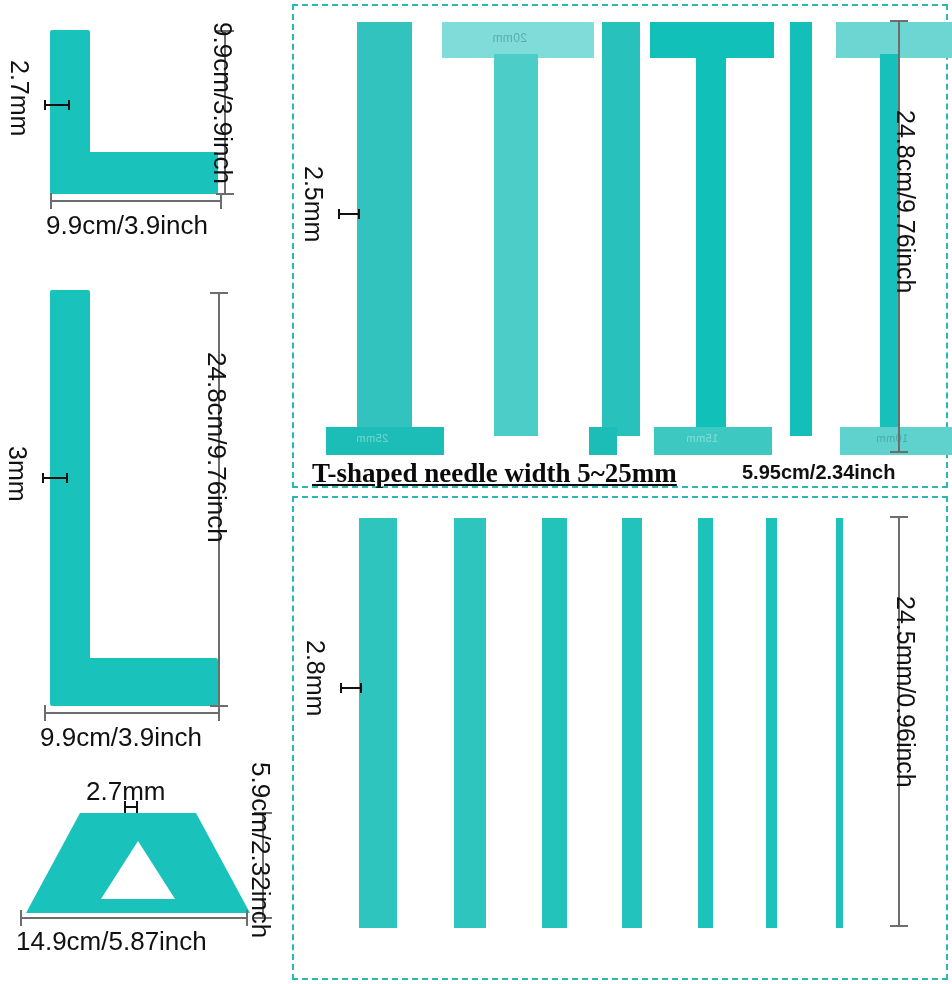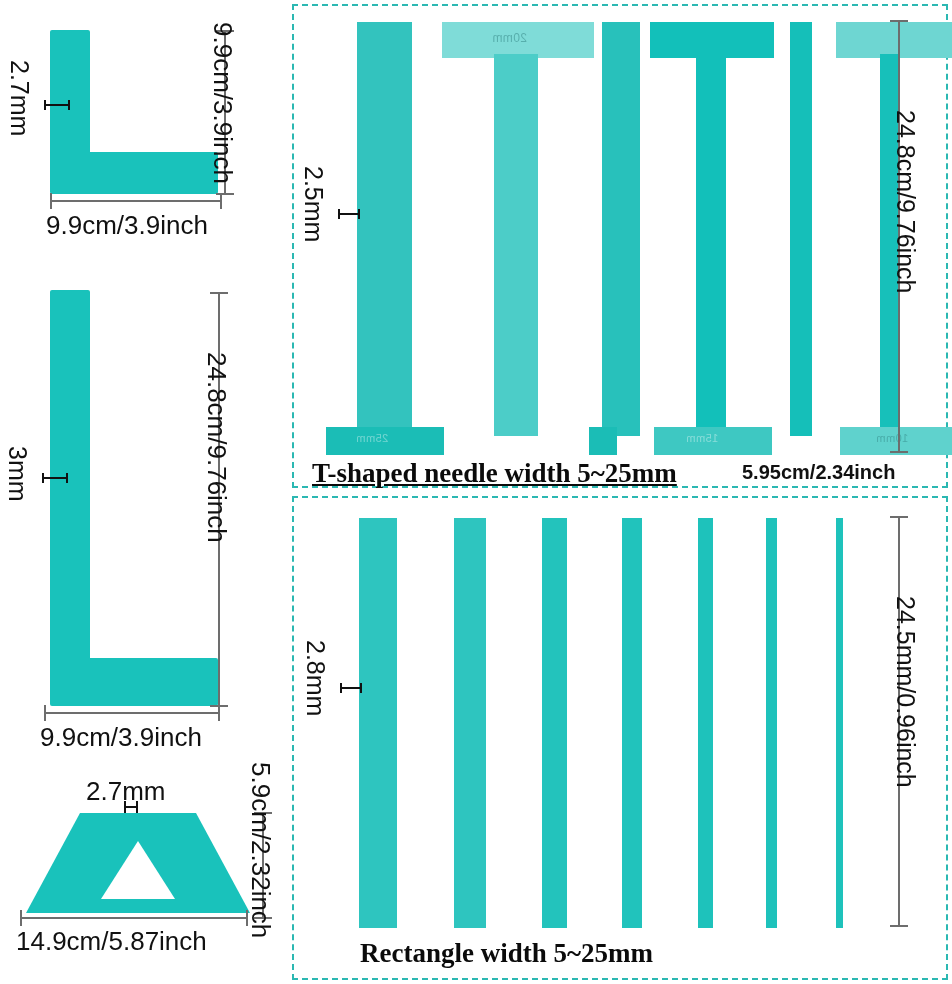--- a/index.html
+++ b/index.html
@@ -229,21 +229,20 @@
     <div class="shape-soft" style="left:472px; top:20px; width:11px; height:410px; background:#1ec2bb;"></div>
     <div class="shape-soft" style="left:542px; top:20px; width:7px; height:410px; background:#1ec2bb;"></div>
 
     <div class="callout" style="left:46px; top:185px; width:22px; height:10px;">
       <div class="bar" style="left:0; top:4px; width:22px;"></div>
       <div class="cap" style="left:0; top:0; height:10px;"></div>
       <div class="cap" style="left:20px; top:0; height:10px;"></div>
     </div>
     <div class="dim-text vtext" style="left:34px; top:142px; font-size:25px;">2.8mm</div>
 
-    <div class="panel-label" style="left:66px; top:442px; font-size:27px;">Rectangle width 5~25mm</div>
   </div>
 
   <div class="line-v" style="left:898px; top:516px; height:410px;"></div>
   <div class="tick-h" style="left:890px; top:516px; width:18px;"></div>
   <div class="tick-h" style="left:890px; top:925px; width:18px;"></div>
   <div class="dim-text vtext" style="left:918px; top:596px; font-size:25px;">24.5mm/0.96inch</div>
 
 </div>
 
 </body></html>

